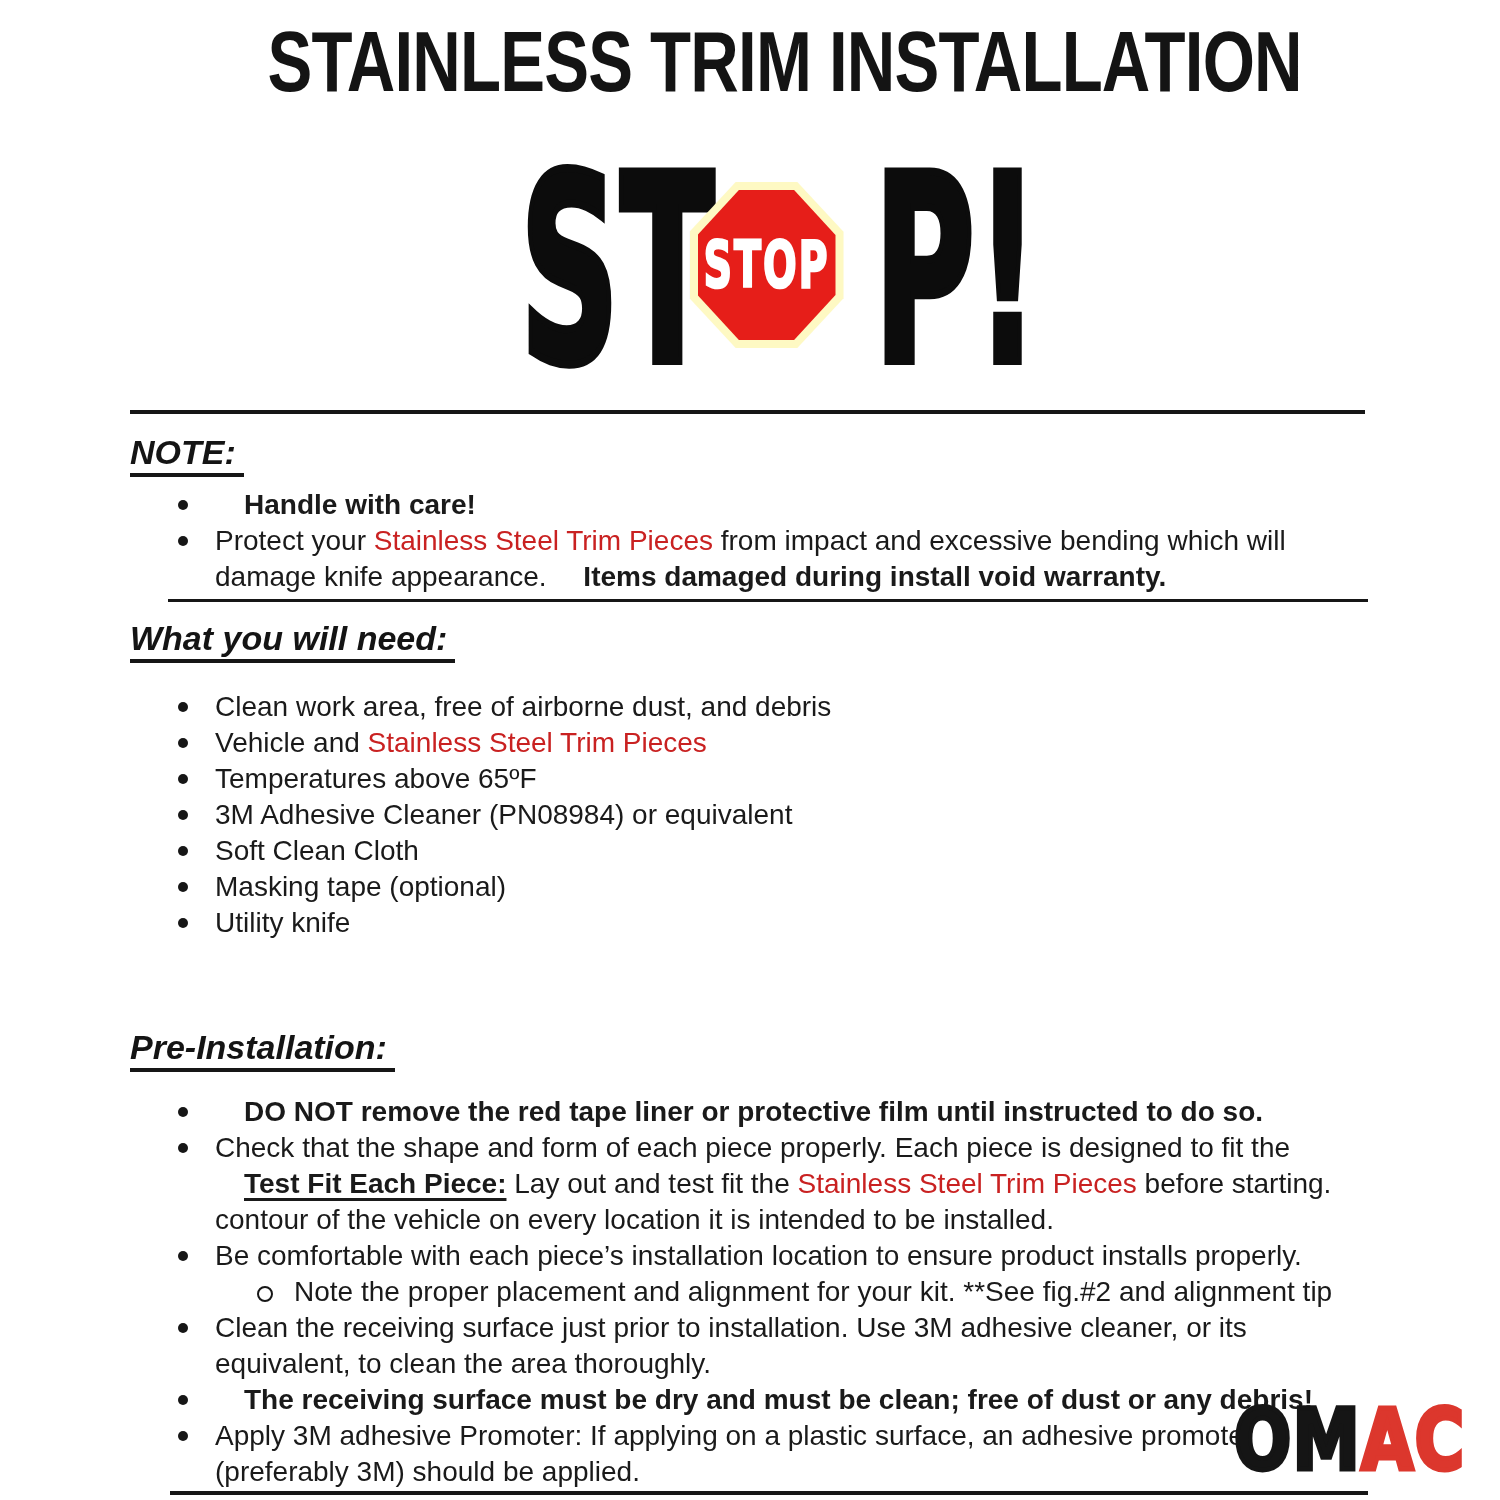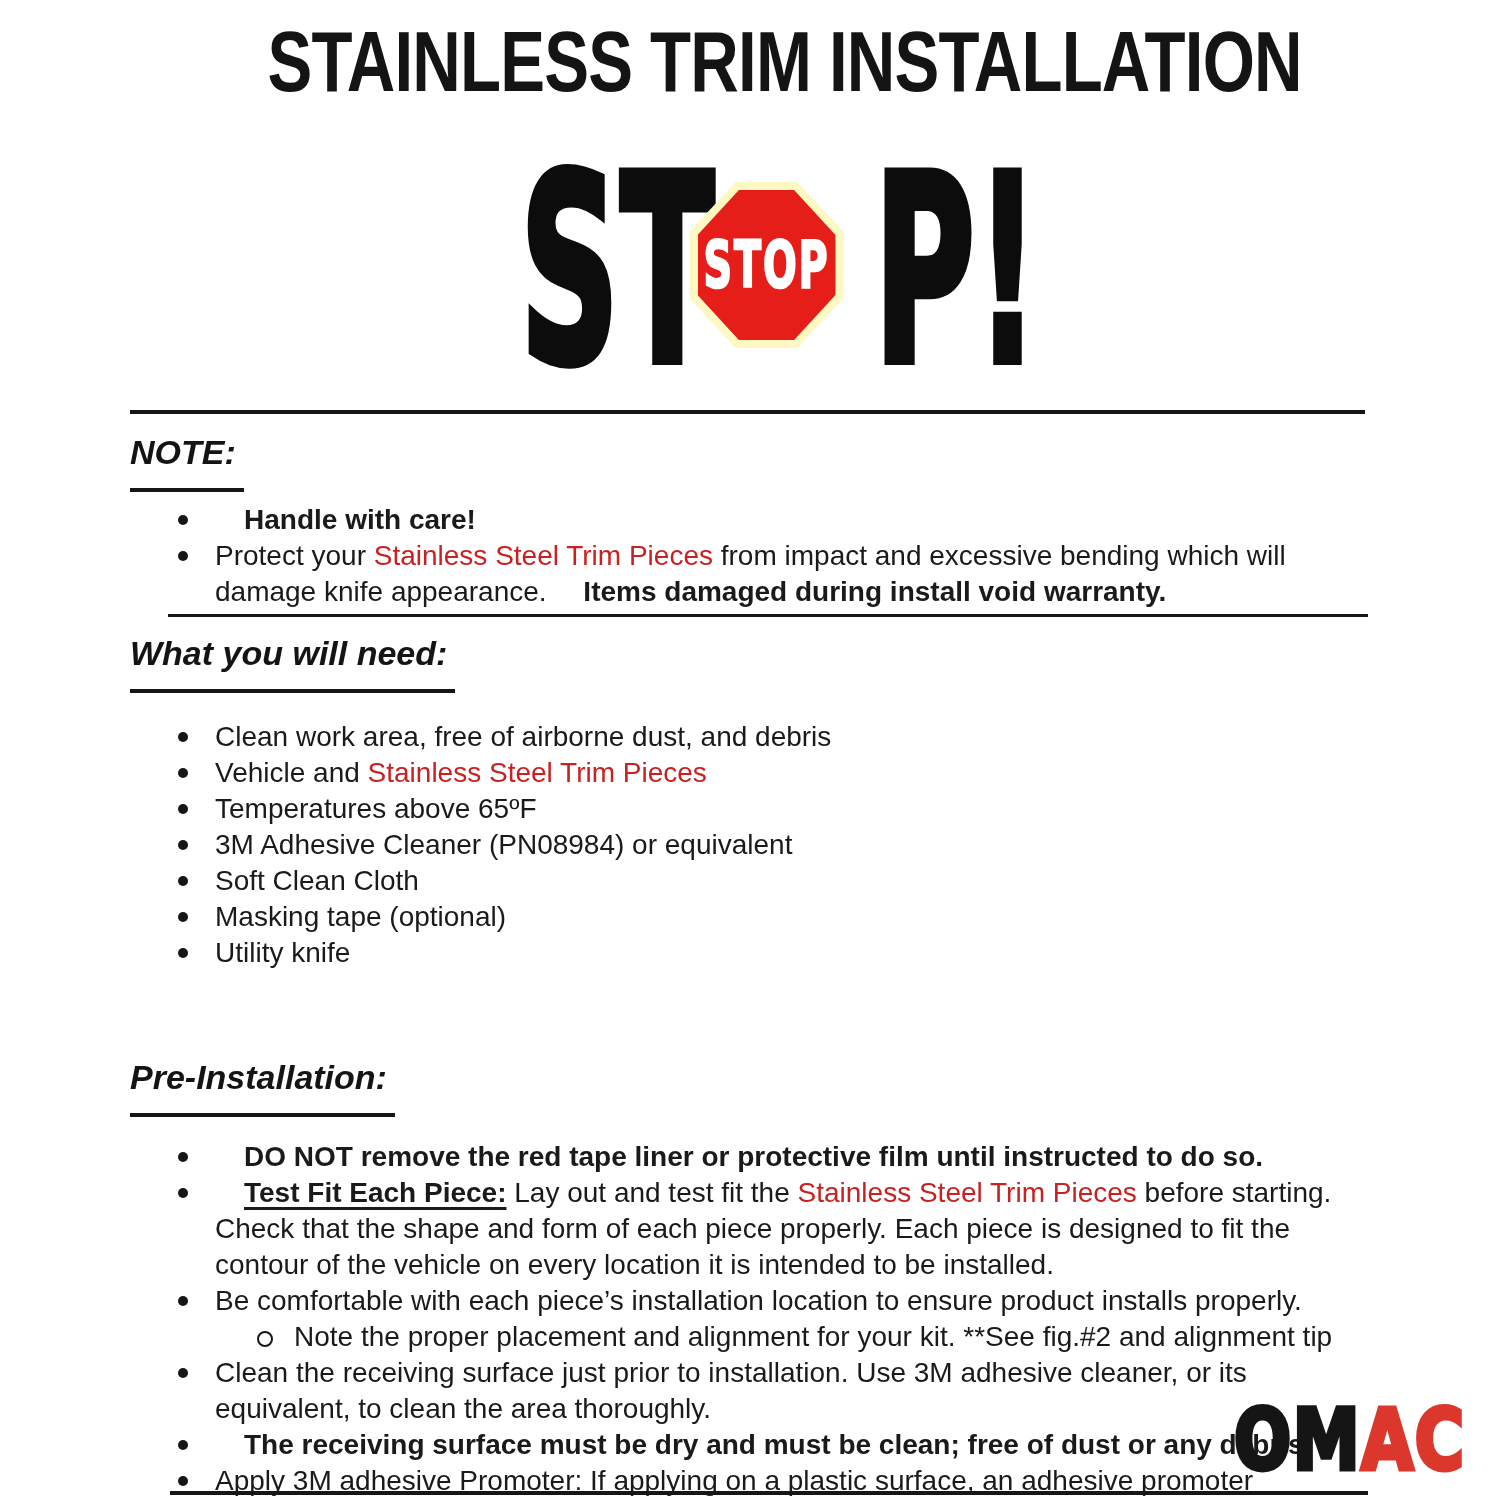--- a/index.html
+++ b/index.html
@@ -79,21 +79,21 @@
 
   
   .sec-heading {
     display: inline-block;
     margin: 0;
     font-size: 34px;
     line-height: 40px;
     font-weight: bold;
     font-style: italic;
     border-bottom: 4px solid #161616;
-    padding: 0 8px 16px 0;
+    padding: 0 8px 1px 0;
     color: #141414;
   }
   .sec-note { margin-top: 18px; }
   .sec-need { margin-top: 16px; }
   .sec-pre  { margin-top: 86px; }
   .bullets { list-style: none; margin: 12px 0 0 0; padding: 0; }
   .sec-note .bullets { margin-top: 10px; }
   .sec-need .bullets { margin-top: 26px; }
   .sec-pre  .bullets { margin-top: 22px; }
   .bullets li { position: relative; }
@@ -181,22 +181,22 @@
             </li>
             <li class="lvl1">
               <span class="line"><span>Utility knife</span></span>
             </li>
           </ul></section>
         <section class="doc-section sec-pre"><h2 class="sec-heading">Pre-Installation:</h2><ul class="bullets">
             <li class="lvl1">
               <span class="line"><span class="b">DO NOT remove the red tape liner or protective film until instructed to do so.</span></span>
             </li>
             <li class="lvl1">
+              <span class="line"><span>Check that the shape and form of each piece properly. Each piece is designed to fit the</span></span>
               <span class="line"><span class="b u">Test Fit Each Piece:</span><span> Lay out and test fit the </span><span class="red">Stainless Steel Trim Pieces</span><span> before starting.</span></span>
-              <span class="line"><span>Check that the shape and form of each piece properly. Each piece is designed to fit the</span></span>
               <span class="line"><span>contour of the vehicle on every location it is intended to be installed.</span></span>
             </li>
             <li class="lvl1">
               <span class="line"><span>Be comfortable with each piece’s installation location to ensure product installs properly.</span></span>
             </li>
             <li class="lvl2">
               <span class="line"><span>Note the proper placement and alignment for your kit. **See fig.#2 and alignment tip</span></span>
             </li>
             <li class="lvl1">
               <span class="line"><span>Clean the receiving surface just prior to installation. Use 3M adhesive cleaner, or its</span></span>

